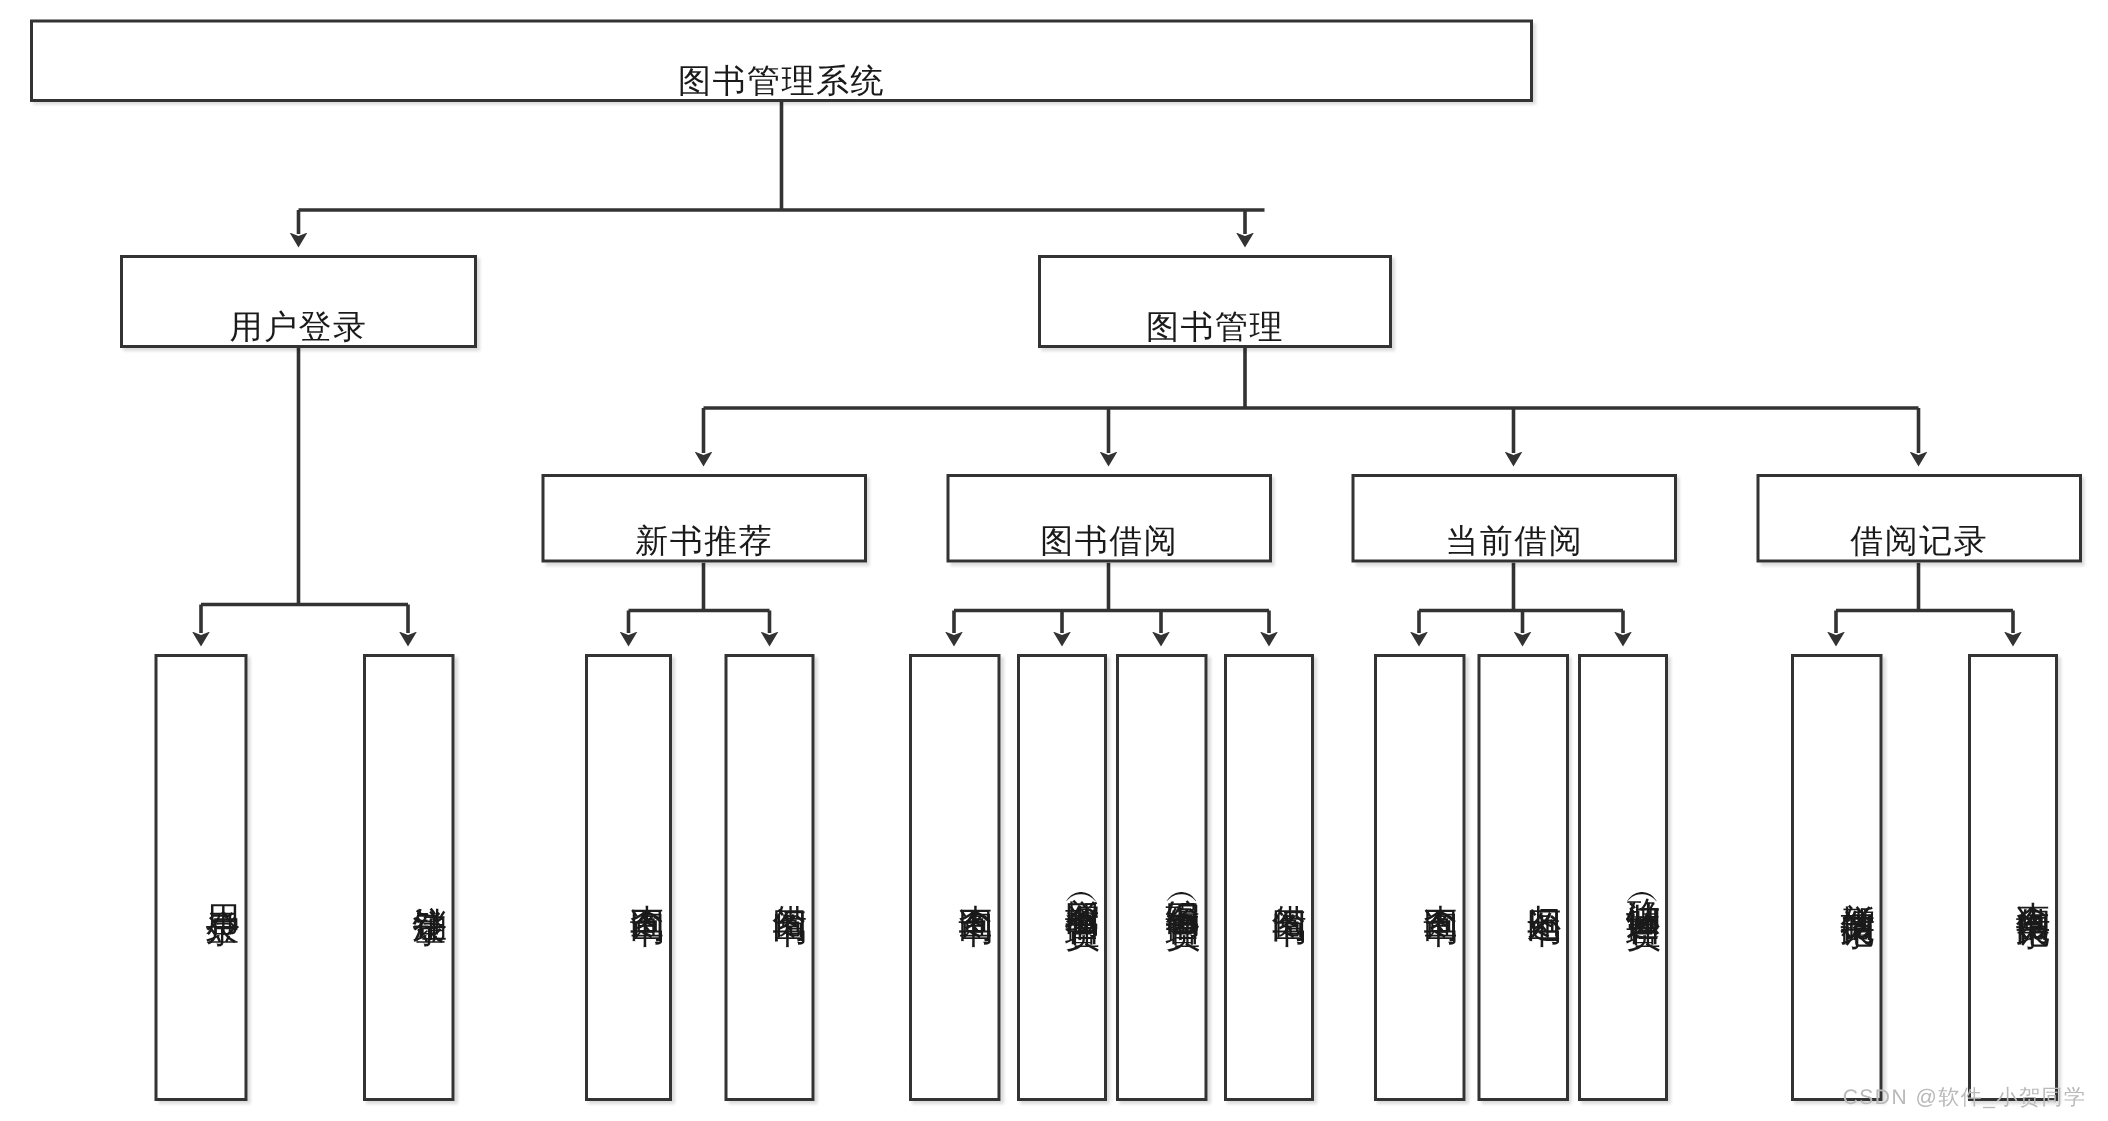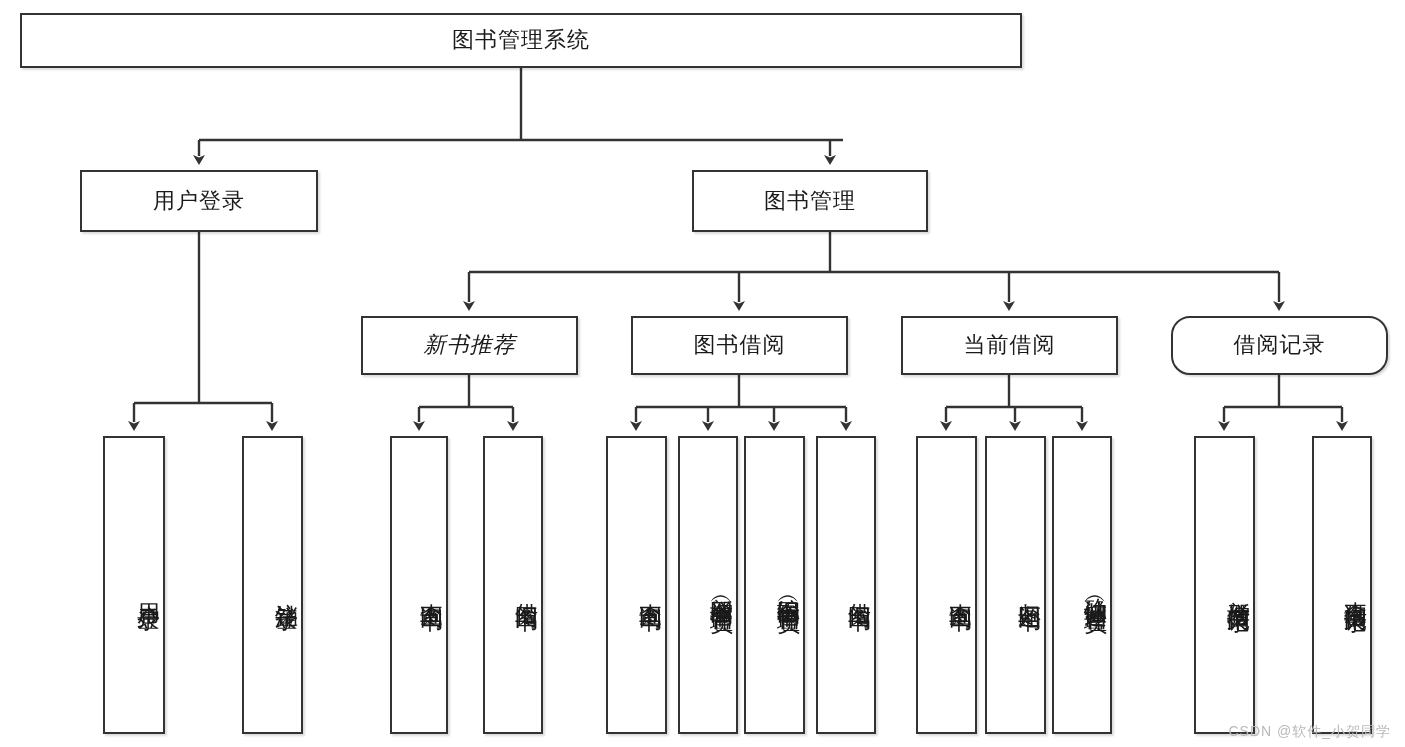--- a/index.html
+++ b/index.html
@@ -16,21 +16,21 @@
     height: 747px;
     background: #ffffff;
     overflow: hidden;
   }
   .node {
     position: absolute;
     box-sizing: border-box;
     border: 2px solid #333333;
     background: #ffffff;
     display: flex;
-    align-items: center;
+    align-items: flex-end;
     justify-content: center;
     color: #1a1a1a;
     box-shadow: 2px 2px 2px rgba(0,0,0,0.14);
   }
   .node.horiz {
     font-size: 22px;
     line-height: 1.1;
     letter-spacing: 1px;
     white-space: nowrap;
   }
@@ -124,30 +124,30 @@
     <span class="node-label">图书管理系统</span>
   </div>
 
   <div class="node horiz" style="left:80px; top:170px; width:238px; height:62px;">
     <span class="node-label">用户登录</span>
   </div>
   <div class="node horiz" style="left:692px; top:170px; width:236px; height:62px;">
     <span class="node-label">图书管理</span>
   </div>
 
-  <div class="node horiz" style="left:361px; top:316px; width:217px; height:59px;font-style:italic;">
+  <div class="node horiz" style="left:361px; top:316px; width:217px; height:59px;">
     <span class="node-label">新书推荐</span>
   </div>
   <div class="node horiz" style="left:901px; top:316px; width:217px; height:59px;">
     <span class="node-label">当前借阅</span>
   </div>
   <div class="node horiz" style="left:631px; top:316px; width:217px; height:59px;">
     <span class="node-label">图书借阅</span>
   </div>
-  <div class="node horiz" style="left:1171px; top:316px; width:217px; height:59px;border-radius:19px;">
+  <div class="node horiz" style="left:1171px; top:316px; width:217px; height:59px;">
     <span class="node-label">借阅记录</span>
   </div>
 
   <div class="node vert" style="left:103px; top:436px; width:62px; height:298px;">
     <span class="node-label">用户登录</span>
   </div>
   <div class="node vert" style="left:242px; top:436px; width:61px; height:298px;">
     <span class="node-label">注销登录</span>
   </div>
   <div class="node vert" style="left:390px; top:436px; width:58px; height:298px;">

